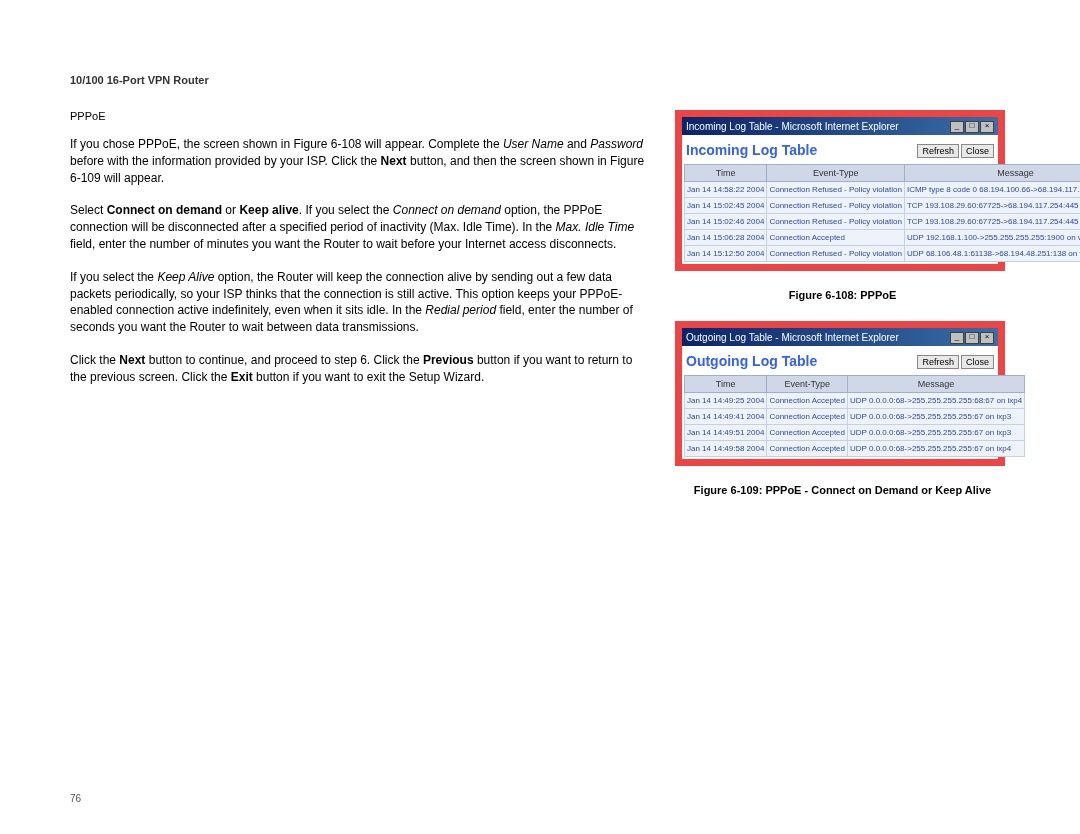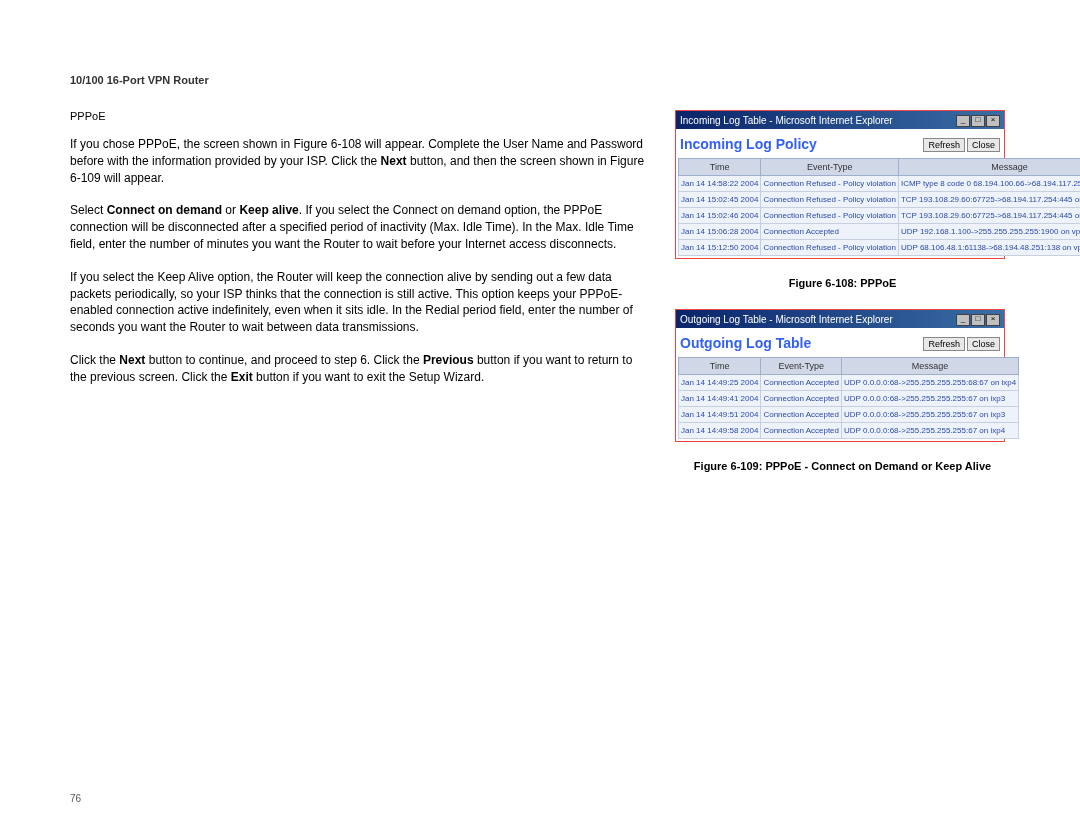--- a/index.html
+++ b/index.html
@@ -41,30 +41,30 @@
     margin-bottom: 14px;
     color: #000;
   }
   .para {
     font-size: 12px;
     line-height: 1.4;
     margin-bottom: 16px;
     color: #000;
   }
   .bold { font-weight: bold; }
-  .italic { }
+  .italic { font-style: italic; }
   .figure-caption {
     font-weight: bold;
     font-size: 11px;
     text-align: center;
     margin-top: 18px;
     margin-bottom: 20px;
   }
   .screenshot {
-    border: 1px solid #ef4444;
+    border: 7px solid #ef4444;
     background: #15803d;
     width: 330px;
     box-sizing: border-box;
   }
   .titlebar {
     background: linear-gradient(to right,#0a246a,#3a6ea5);
     color: #fff;
     font-size: 10px;
     padding: 2px 4px;
     display:flex;
@@ -160,21 +160,21 @@
 
     <div class="right-col">
 
       <div class="screenshot">
         <div class="titlebar">
           <span>Incoming Log Table - Microsoft Internet Explorer</span>
           <span class="winbtns"><span>_</span><span>□</span><span>×</span></span>
         </div>
         <div class="panel-body">
           <div class="log-title">
-            <span>Incoming Log Policy</span>
+            <span>Incoming Log Table</span>
             <span class="btns">
               <button>Refresh</button><button>Close</button>
             </span>
           </div>
           <table class="logtbl">
             <tbody>
                 <tr>
               <th>Time</th>
               <th>Event-Type</th>
               <th>Message</th>

